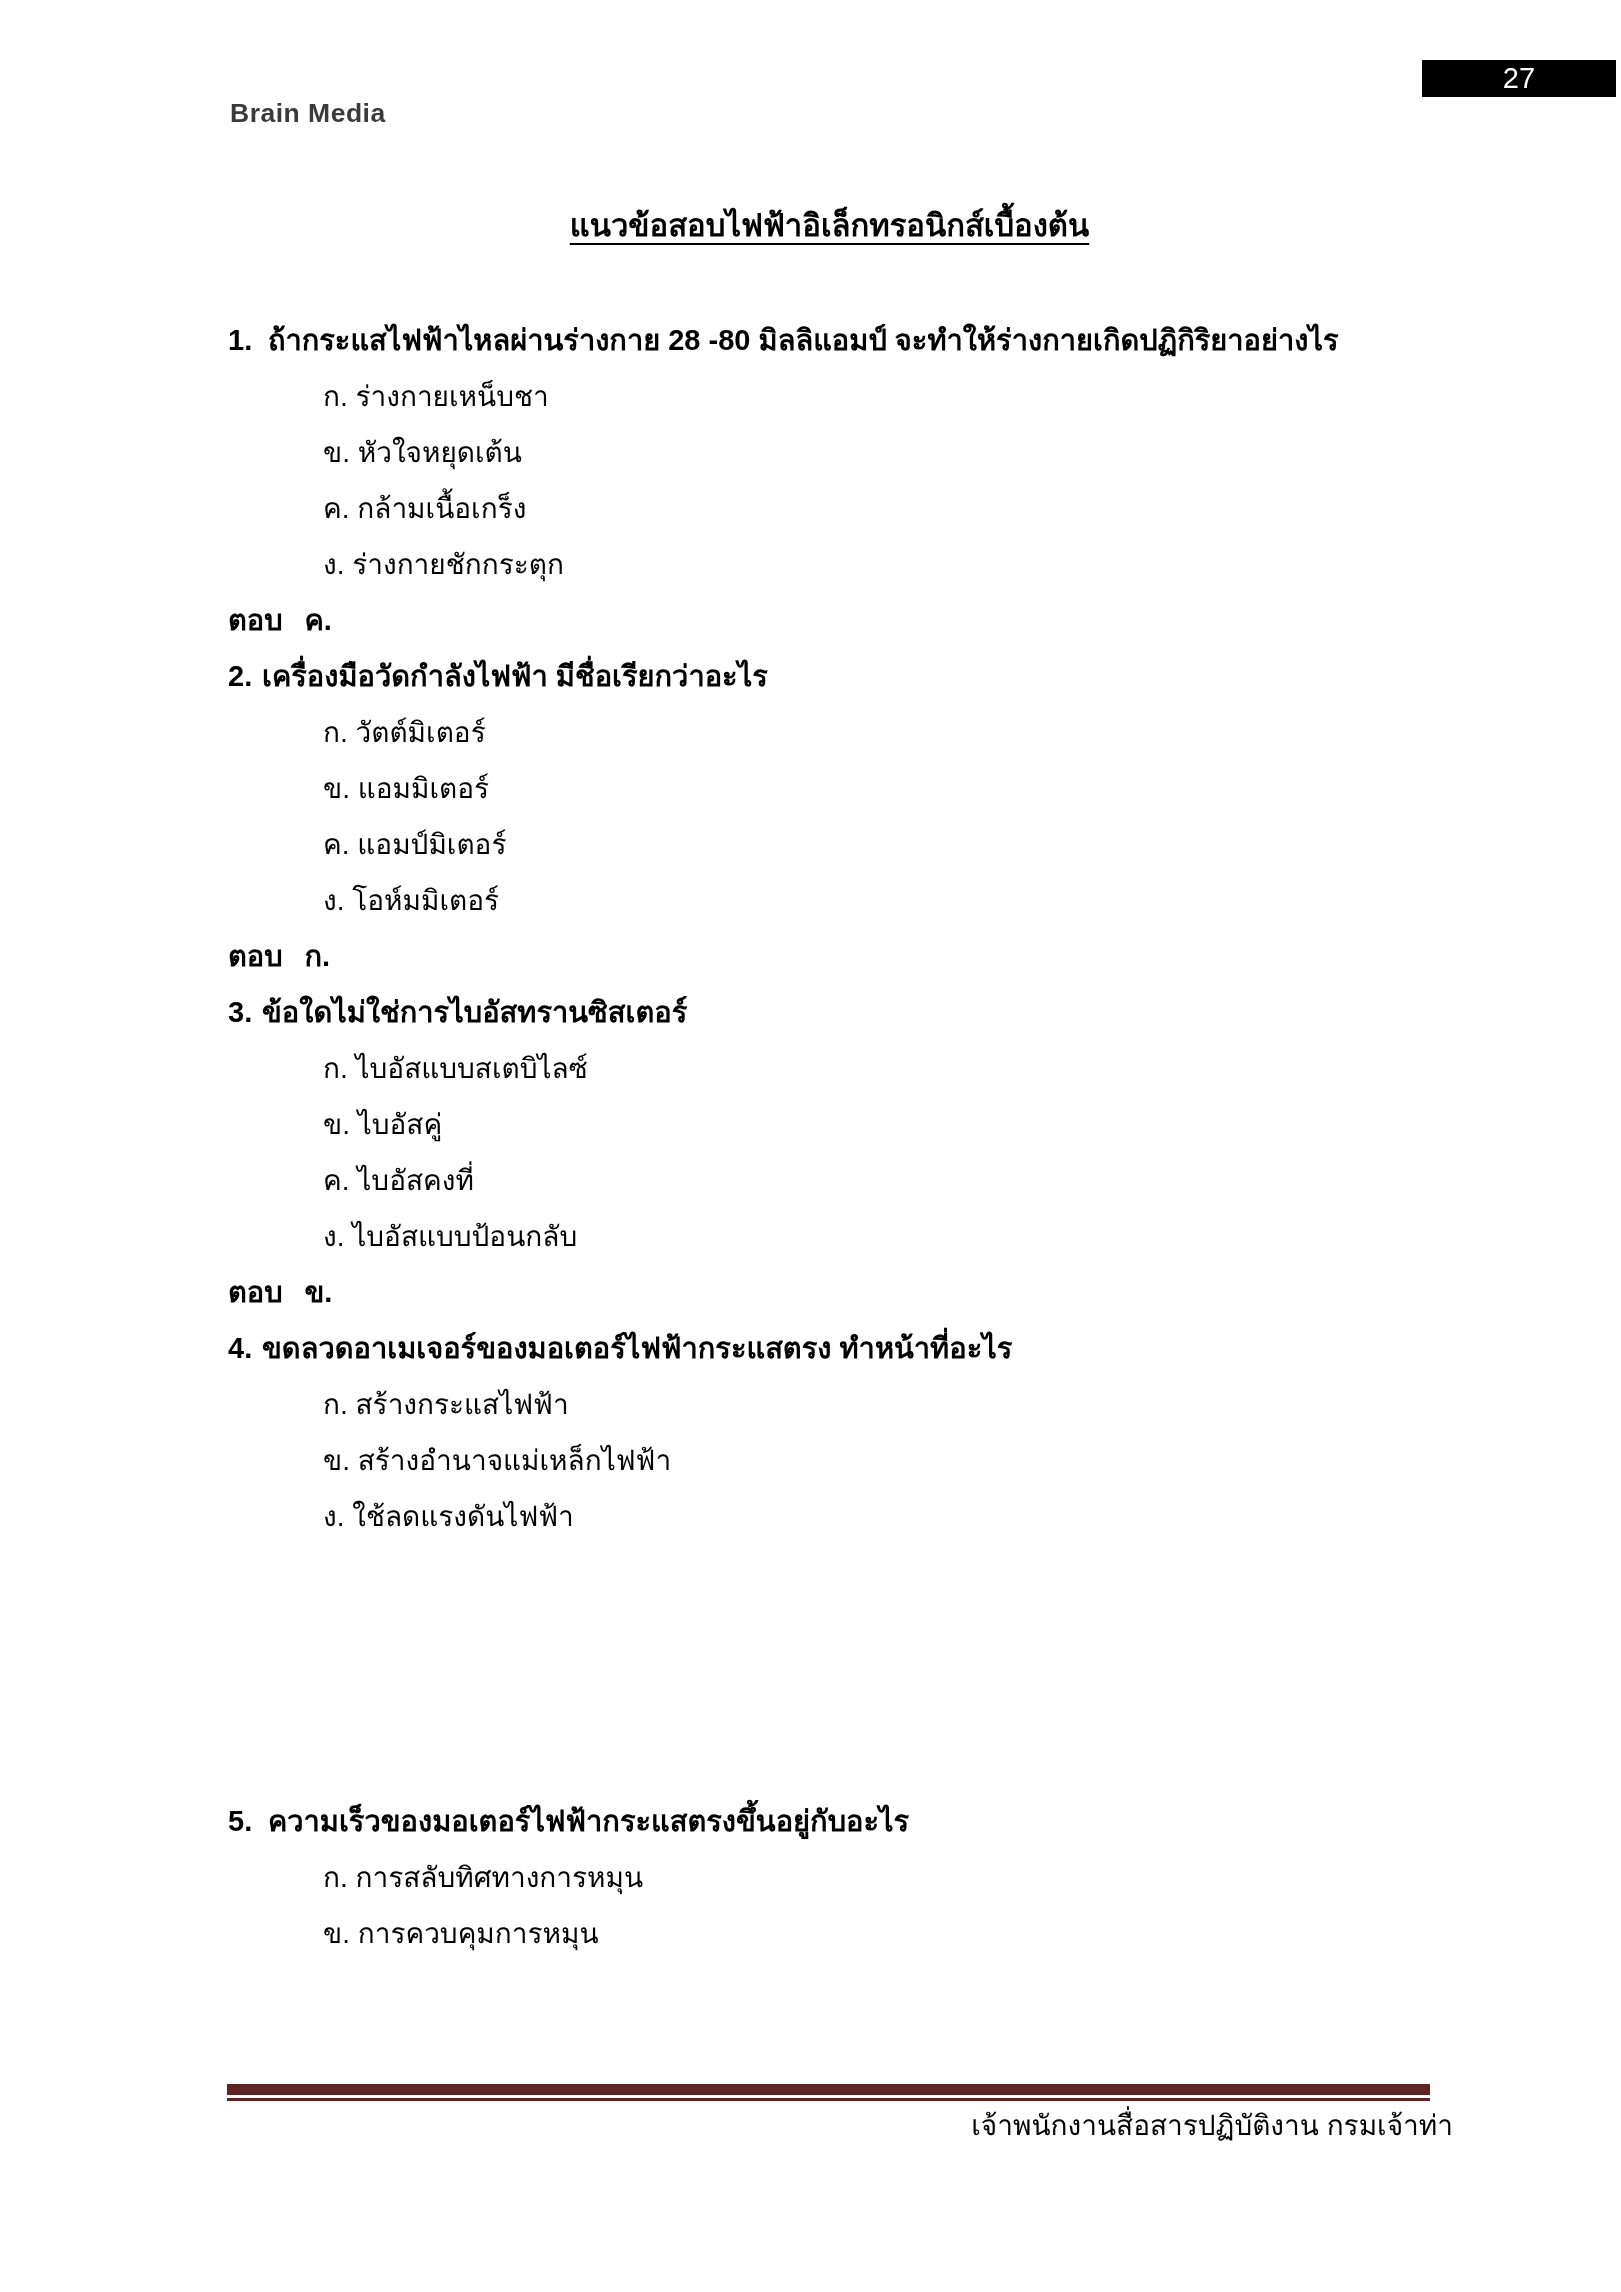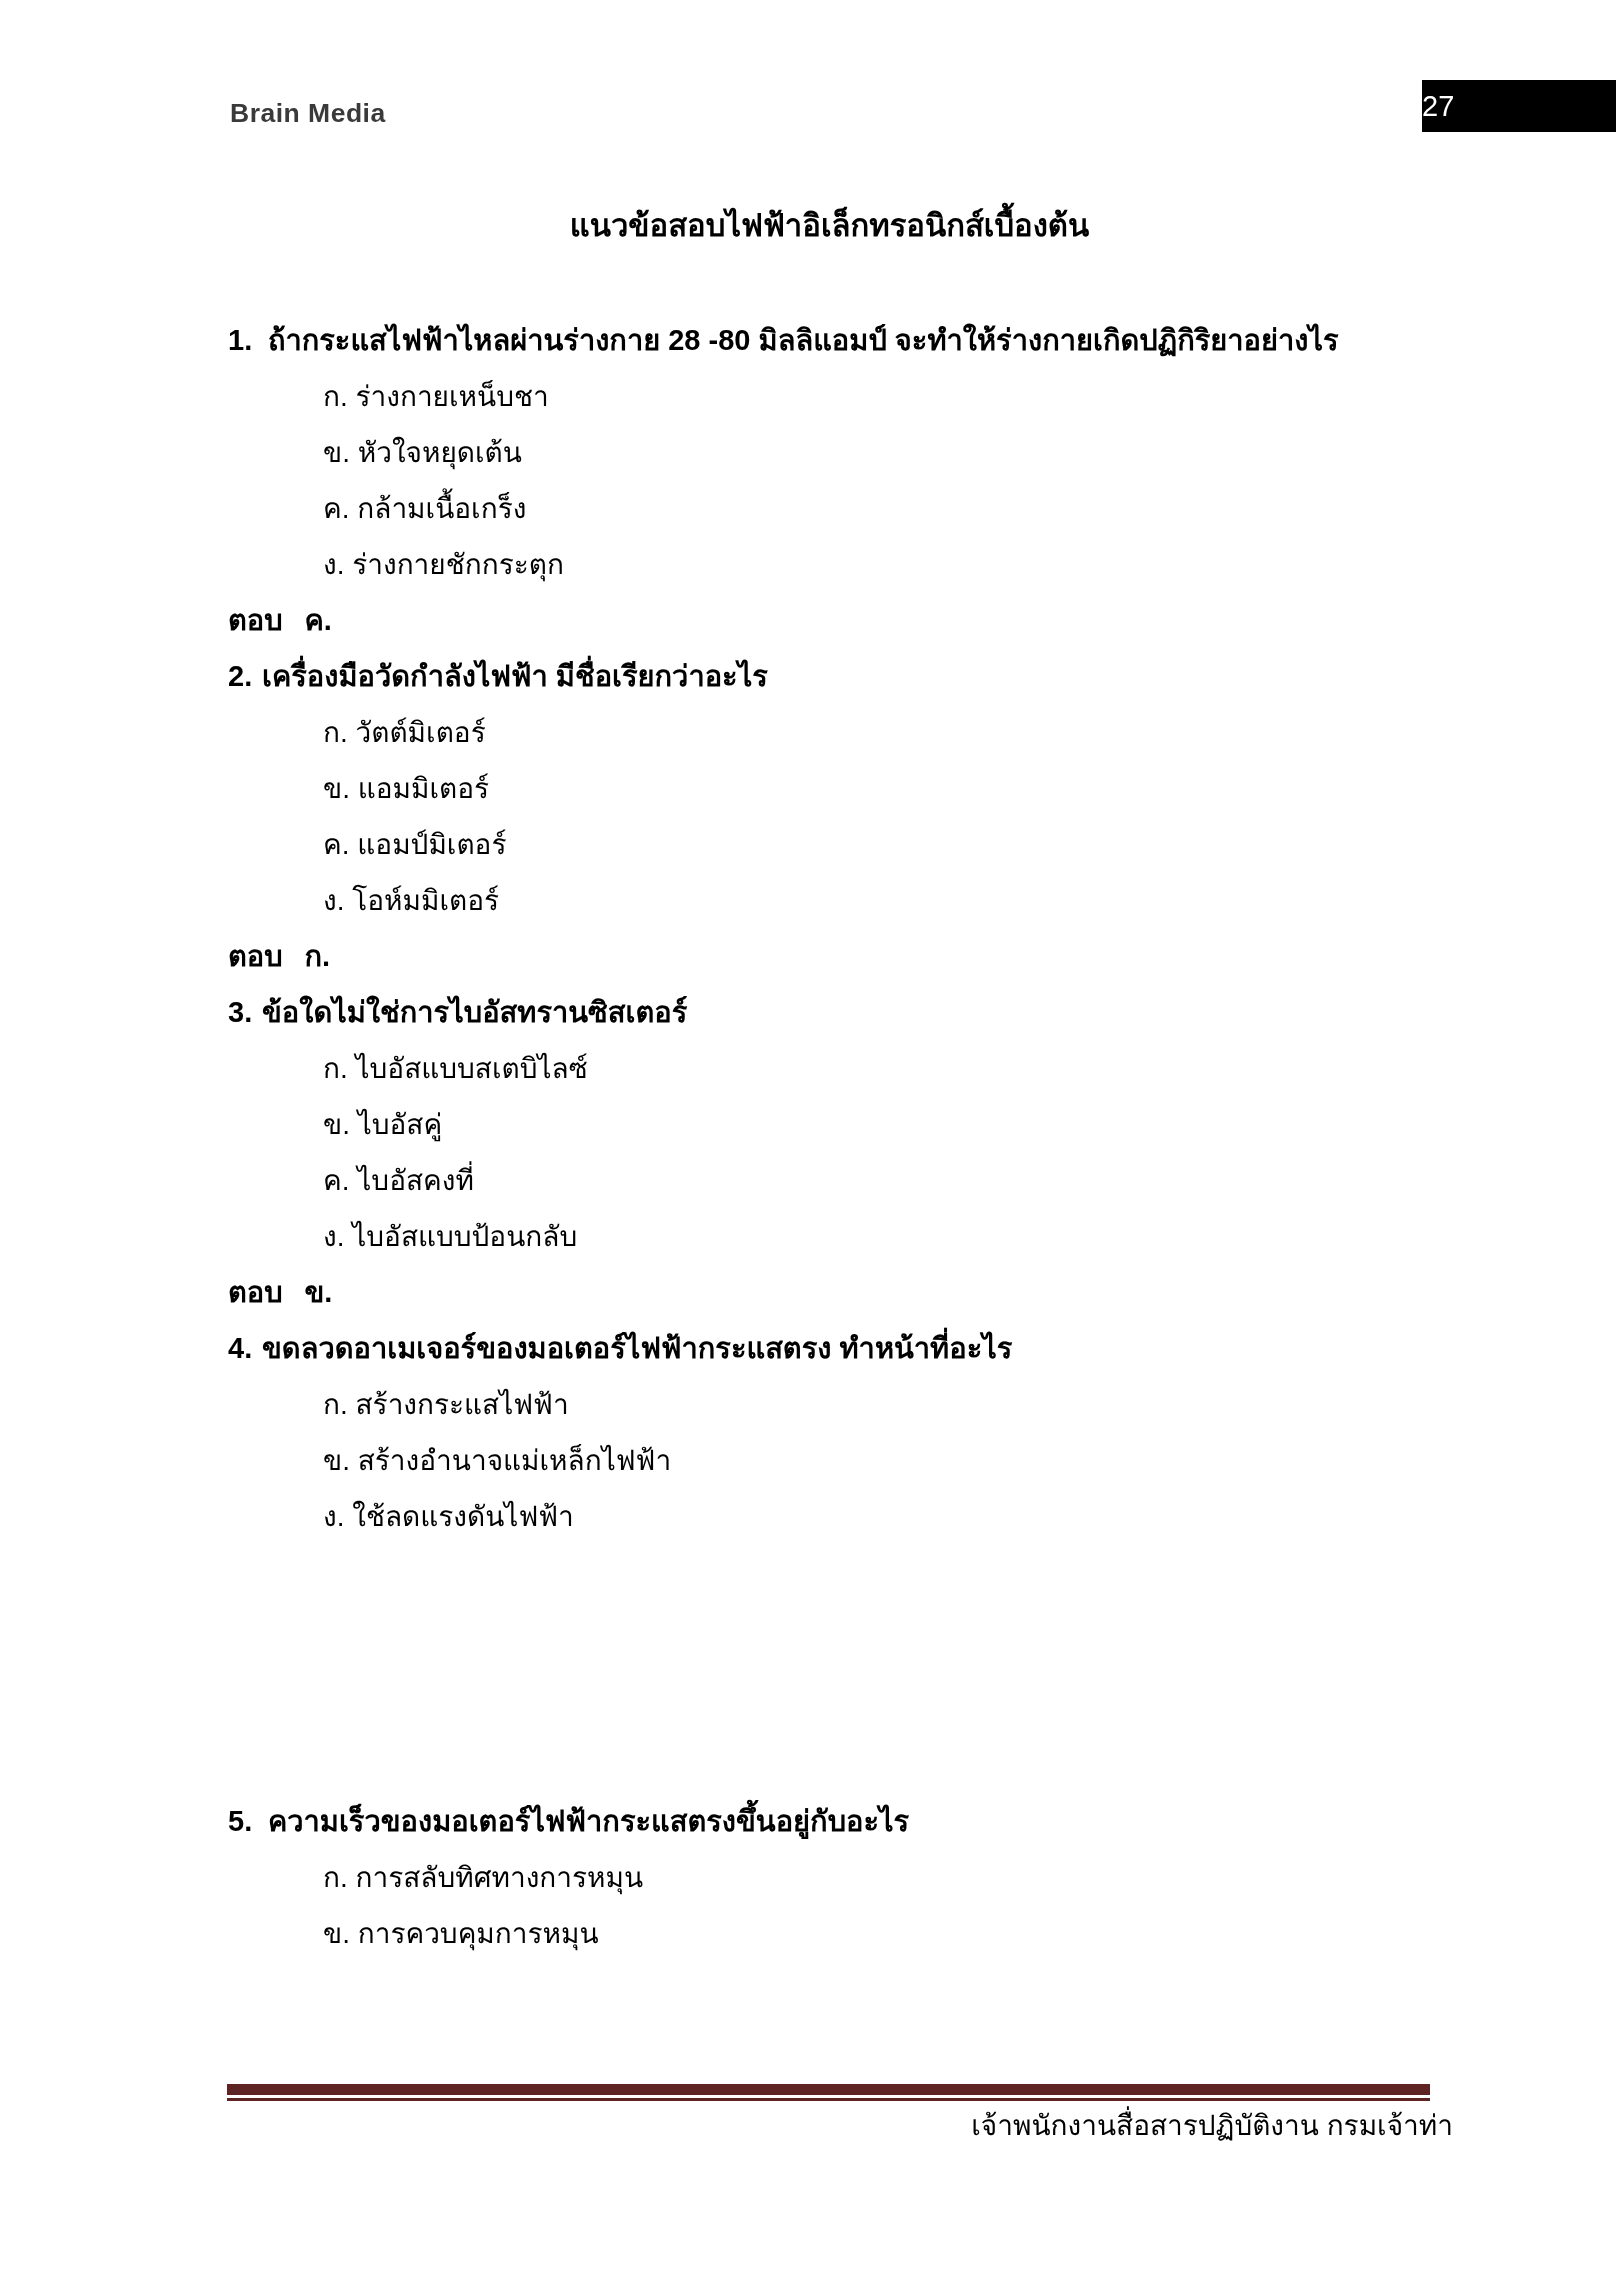--- a/index.html
+++ b/index.html
@@ -9,29 +9,29 @@
     background:#ffffff;
     font-family:"Liberation Sans", sans-serif;
     color:#000;
     overflow:hidden;
   }
   .brand{
     position:absolute;left:230px;top:98px;
     font-size:26.5px;color:#3a3a3a;letter-spacing:0.5px;font-weight:bold;
   }
   .pagenum-box{
-    position:absolute;left:1422px;top:80px;width:194px;height:52px;
+    position:absolute;left:1422px;top:60px;width:194px;height:37px;
     background:#000;color:#fff;
-    display:flex;align-items:center;justify-content:flex-start;
+    display:flex;align-items:center;justify-content:center;
     font-size:29px;
   }
   .title{
     position:absolute;left:228px;top:200px;width:1203px;
     text-align:center;font-weight:700;font-size:31px;
-    text-underline-offset:6.9px;text-decoration-thickness:2px;
+    text-decoration:underline;text-underline-offset:6.9px;text-decoration-thickness:2px;
   }
   .content{
     position:absolute;left:228px;top:312px;width:1206px;
   }
   .row{
     height:56px;display:flex;align-items:center;
   }
   .q-header{font-weight:700;font-size:29px;}
   .q-num{margin-right:9.8px;}
   .q-num.wide{margin-right:15.7px;}

